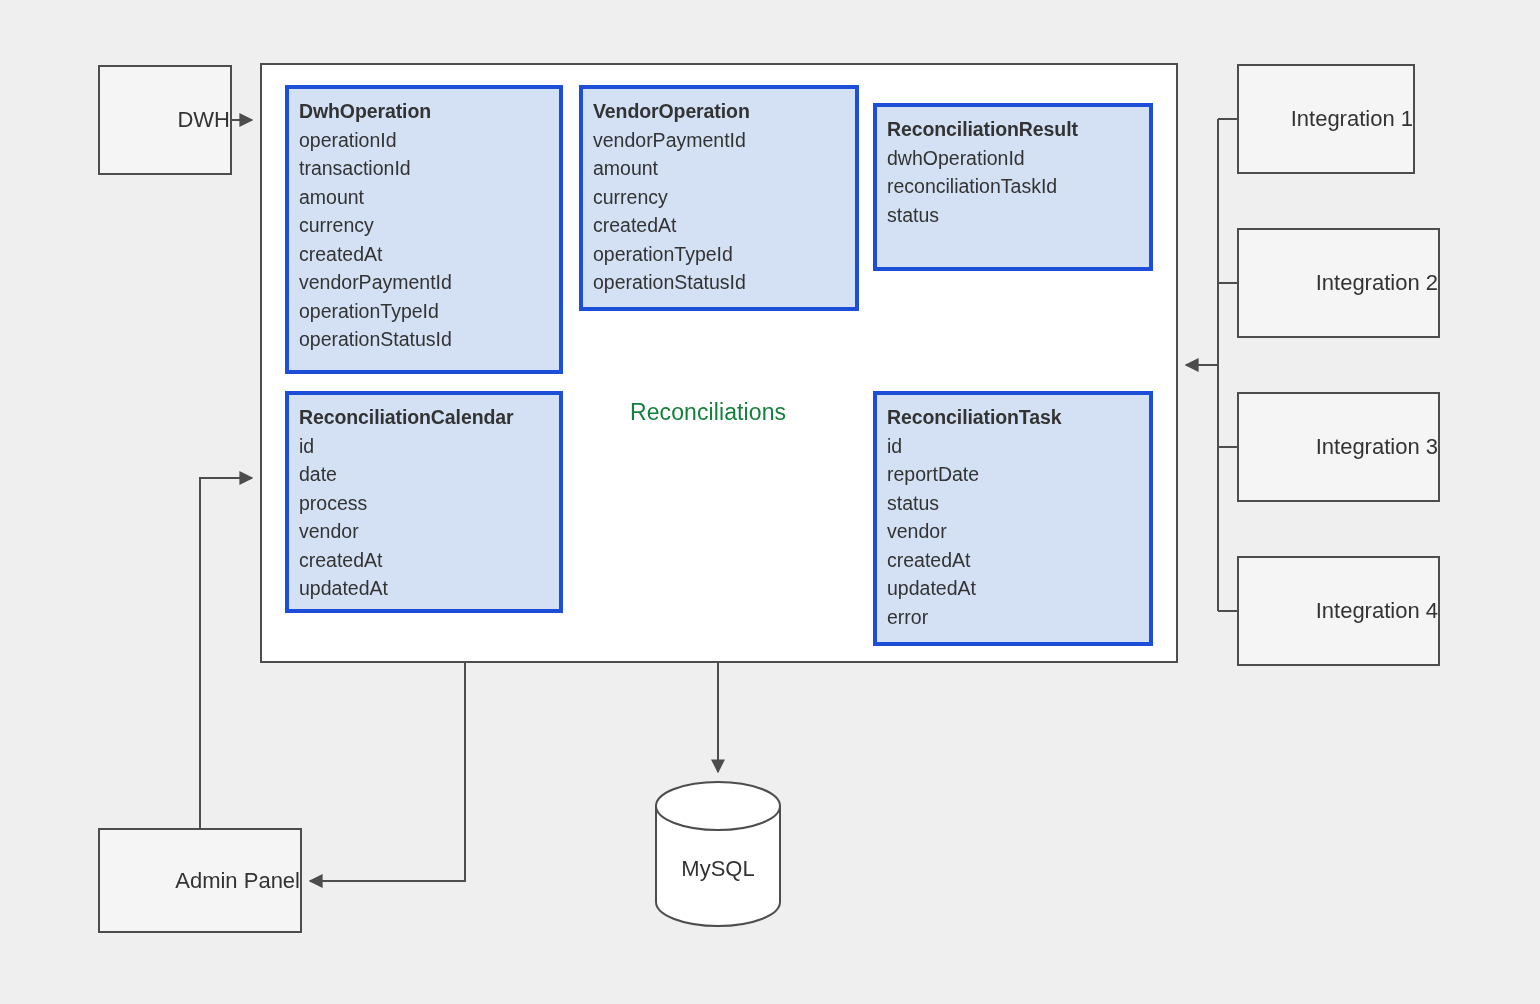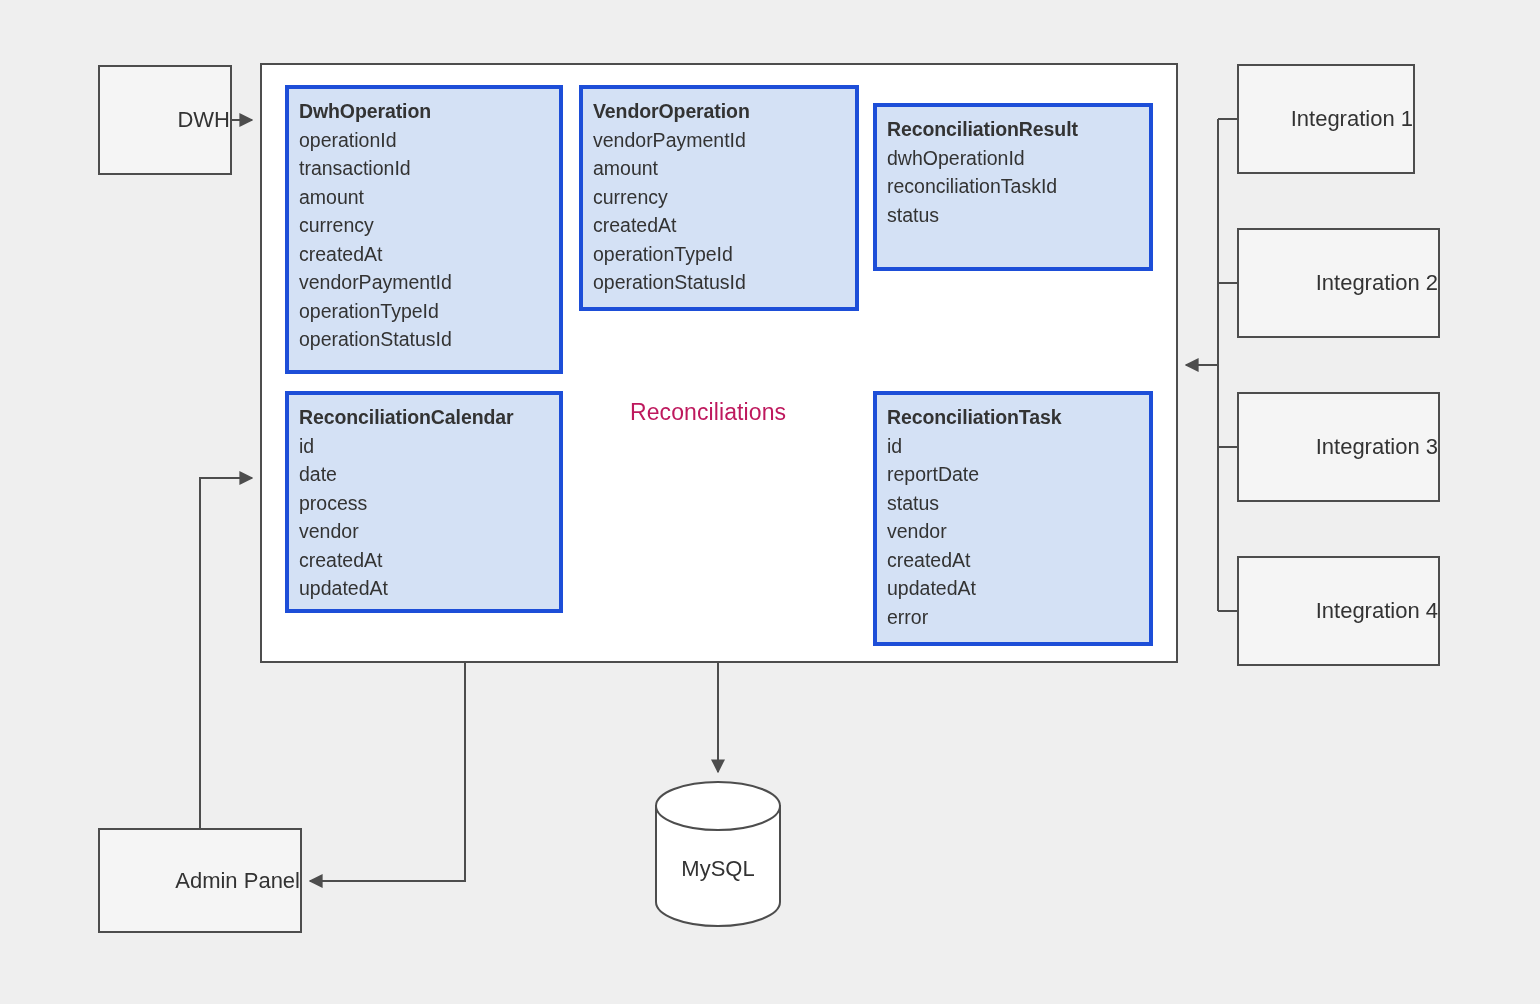--- a/index.html
+++ b/index.html
@@ -37,21 +37,21 @@
     height: 600px;
     background: #ffffff;
     border: 2px solid #4d4d4d;
     box-sizing: border-box;
   }
   .service-label {
     position: absolute;
     left: 630px;
     top: 399px;
     font-size: 23px;
-    color: #be185d;
+    color: #15803d;
     white-space: nowrap;
     letter-spacing: 0.1px;
   }
 
   
   .entity {
     position: absolute;
     background: #d4e1f5;
     border: 4px solid #1d4ed8;
     box-sizing: border-box;

